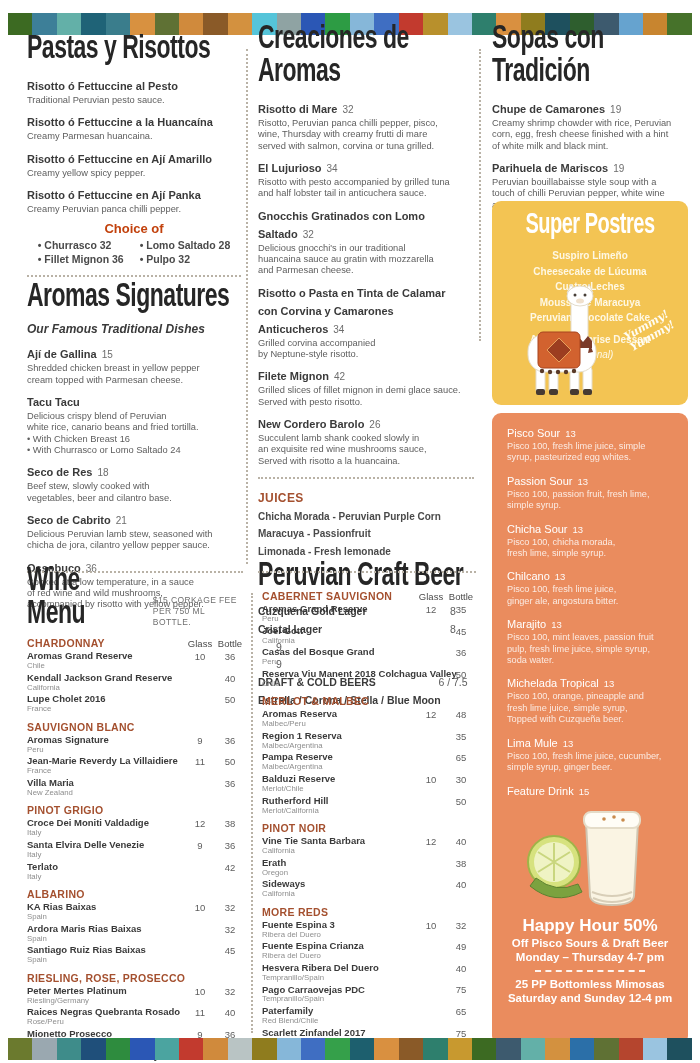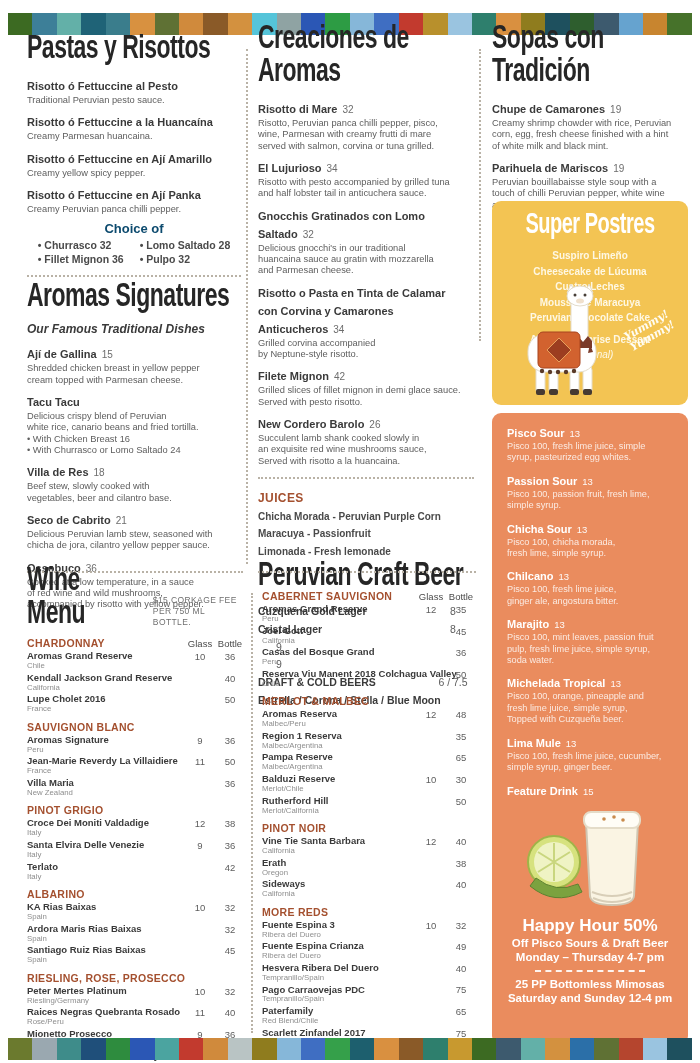--- a/index.html
+++ b/index.html
@@ -29,21 +29,21 @@
   .hline.l{left:27px;width:216px;} .hline.m{left:258px;width:218px;}
   
   .menu-item{margin-bottom:6px;}
   .mi-name{font-weight:700;font-size:11px;line-height:1.15;color:#3a3a3a;white-space:pre-line;}
   .mi-price{font-size:10px;color:#6d6d6d;margin-left:5px;}
   .mi-desc{font-size:9.3px;line-height:1.22;color:#5d5d5d;white-space:pre-line;margin-top:1px;}
   .mi-desc:empty{display:none;}
   .subtitle{font-style:italic;font-weight:700;font-size:12px;color:#3a3a3a;margin:-2px 0 8px;}
   
   .choice{text-align:center;margin:4px 0 2px;}
-  .choice-label{font-weight:700;font-size:13px;color:#0c4a6e;margin-bottom:3px;}
+  .choice-label{font-weight:700;font-size:13px;color:#c2410c;margin-bottom:3px;}
   .choice-grid{display:grid;grid-template-columns:auto auto;column-gap:16px;row-gap:2px;
                justify-content:center;font-weight:700;font-size:10.5px;color:#4a4a4a;text-align:left;}
   
   .rust{color:#a4502f;font-weight:700;}
   .juice-header{font-size:12px;letter-spacing:0.4px;margin-bottom:3px;}
   .juice-line{font-weight:700;font-size:10px;color:#4a4a4a;line-height:1.75;}
   .beer-row{display:flex;align-items:baseline;font-size:10.5px;line-height:1.68;}
   .beer-name{flex:1;font-weight:700;color:#3a3a3a;}
   .beer-price{width:42px;text-align:center;color:#5d5d5d;}
   .beer-brands{font-weight:700;font-size:10.5px;color:#3a3a3a;margin-top:2px;}
@@ -54,21 +54,21 @@
   h2.display{font-size:20px;color:#fff;transform-origin:50% 100%;}
   .box-title-wrap{text-align:center;margin:6px 0 10px;}
   .postre{font-weight:700;font-size:10px;line-height:1.55;color:rgba(255,252,240,0.92);}
   .postre.special{margin-top:6px;}
   .postre.note{font-style:italic;font-weight:400;}
   .yummy{position:absolute;right:14px;top:58%;transform:rotate(-30deg);white-space:pre-line;
          font-family:"DejaVu Serif",serif;font-style:italic;font-weight:700;font-size:11px;
          color:#fffdf4;line-height:1.1;}
   .llama{position:absolute;left:22px;bottom:3px;}
   .cocktail{margin-bottom:7px;}
-  .ck-name{font-weight:700;font-size:11px;color:#fff;}
+  .ck-name{font-weight:400;font-size:11px;color:#fff;}
   .ck-price{font-size:9.5px;color:rgba(255,255,255,0.95);margin-left:5px;}
   .ck-desc{font-size:9.2px;line-height:1.24;color:rgba(255,255,255,0.82);white-space:pre-line;}
   .ck-desc:empty{display:none;}
   .drink-art{height:110px;margin:-4px 0 4px;text-align:center;}
   .happy{text-align:center;color:#fff;font-weight:700;}
   .hh1{font-size:17px;line-height:1.2;}
   .hh2{font-size:11.5px;line-height:1.25;}
   .hh-dash{width:110px;margin:5px auto;border-top:2px dashed rgba(255,255,255,0.9);}
   
   .wine-left{left:27px;top:574px;width:218px;}
@@ -167,21 +167,21 @@
 
       <div class="menu-item">
         <div><span class="mi-name">Tacu Tacu</span><span class="mi-price"></span></div>
         <div class="mi-desc">Delicious crispy blend of Peruvian
 white rice, canario beans and fried tortilla.
   • With Chicken Breast 16
   • With Churrasco or Lomo Saltado 24</div>
       </div>
 
       <div class="menu-item">
-        <div><span class="mi-name">Villa de Res</span><span class="mi-price">18</span></div>
+        <div><span class="mi-name">Seco de Res</span><span class="mi-price">18</span></div>
         <div class="mi-desc">Beef stew, slowly cooked with
 vegetables, beer and cilantro base.</div>
       </div>
 
       <div class="menu-item">
         <div><span class="mi-name">Seco de Cabrito</span><span class="mi-price">21</span></div>
         <div class="mi-desc">Delicious Peruvian lamb stew, seasoned with
 chicha de jora, cilantro yellow pepper sauce.</div>
       </div>
 
@@ -195,21 +195,21 @@
   </section>
 
   <div class="vdiv vdiv1"></div>
 
   <section class="col col-mid">
     <div class="title-wrap first"><h1 class="display">Creaciones de Aromas</h1></div>
     <div>
       <div class="menu-item">
         <div><span class="mi-name">Risotto di Mare</span><span class="mi-price">32</span></div>
         <div class="mi-desc">Risotto, Peruvian panca chilli pepper, pisco,
-wine, Parmesan with creamy frutti di mare
+wine, Thursday with creamy frutti di mare
 served with salmon, corvina or tuna grilled.</div>
       </div>
 
       <div class="menu-item">
         <div><span class="mi-name">El Lujurioso</span><span class="mi-price">34</span></div>
         <div class="mi-desc">Risotto with pesto accompanied by grilled tuna
 and half lobster tail in anticuchera sauce.</div>
       </div>
 
       <div class="menu-item">

